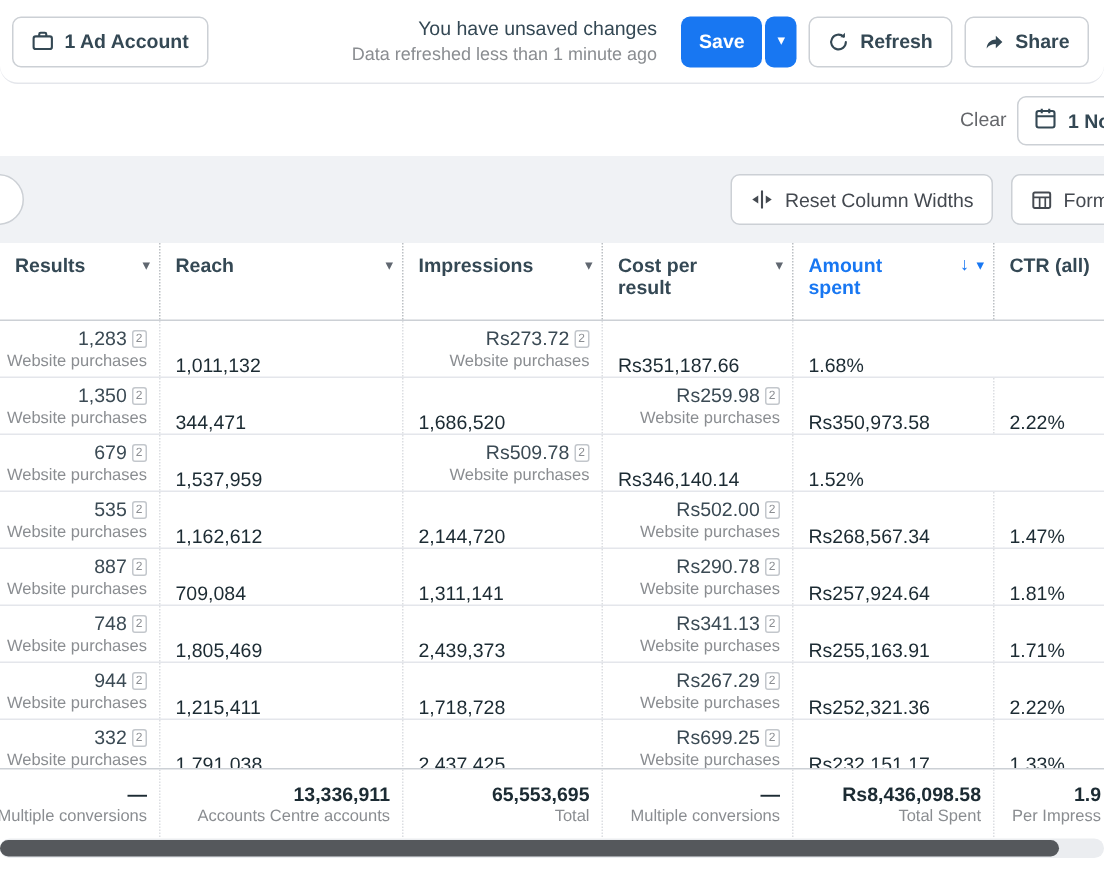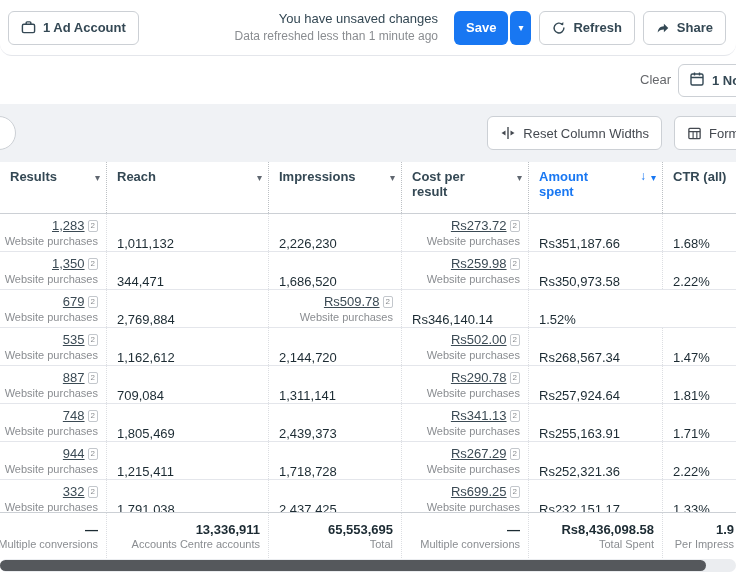--- a/index.html
+++ b/index.html
@@ -54,21 +54,21 @@
   .sorticons { display:flex; gap:5px; align-items:flex-start; }
   .sortarrow { font-size:12px; line-height:14px; }
 
   .tbody { height:298px; overflow:hidden; }
   .trow { height:38px; border-bottom:1px solid #e4e6eb; background:#fff; }
   .trow > div + div, .tfoot > div + div { border-left:1px dotted #dcdee2; }
   .td { padding:0 10px; display:flex; align-items:flex-end; font-size:13px;
     color:#1c2b33; overflow:hidden; white-space:nowrap; }
   .td.two { flex-direction:column; align-items:flex-end; justify-content:center; padding:3px 8px; }
   .linkline { display:flex; align-items:baseline; gap:3px; }
-  .lnk { font-size:13px; color:#3b4a54; text-decoration:underline; cursor:pointer; }
+  .lnk { font-size:13px; color:#3b4a54; cursor:pointer; }
   .att { font-size:8px; color:#8a8d91; border:1px solid #c3c7cc; border-radius:2px;
     padding:0 2px; line-height:10px; transform:translateY(-2px); }
   .note { font-size:11px; color:#8a8d91; margin-top:1px; white-space:nowrap; }
 
   .tfoot { height:46px; border-top:1px solid #ccd0d5; background:#fff; }
   .tf { padding:5px 8px; display:flex; flex-direction:column; align-items:flex-end;
     justify-content:center; overflow:hidden; }
   .tf .val { font-size:13px; font-weight:700; color:#1c2b33; white-space:nowrap; }
 
   
@@ -196,23 +196,20 @@
       <div class="td two">
         <div class="linkline">
             <span class="lnk">1,283</span>
             <span class="att">2</span>
           </div>
         <div class="note">Website purchases</div>
       </div>
       <div class="td">
           <span>1,011,132</span>
         </div>
-      <div class="td">
-          <span>2,226,230</span>
-        </div>
       <div class="td two">
         <div class="linkline">
             <span class="lnk">Rs273.72</span>
             <span class="att">2</span>
           </div>
         <div class="note">Website purchases</div>
       </div>
       <div class="td">
           <span>Rs351,187.66</span>
         </div>
@@ -252,21 +249,21 @@
 
     <div class="trow grid6">
       <div class="td two">
         <div class="linkline">
             <span class="lnk">679</span>
             <span class="att">2</span>
           </div>
         <div class="note">Website purchases</div>
       </div>
       <div class="td">
-          <span>2,769,884</span>
+          <span>1,537,959</span>
         </div>
       <div class="td two">
         <div class="linkline">
             <span class="lnk">Rs509.78</span>
             <span class="att">2</span>
           </div>
         <div class="note">Website purchases</div>
       </div>
       <div class="td">
           <span>Rs346,140.14</span>

